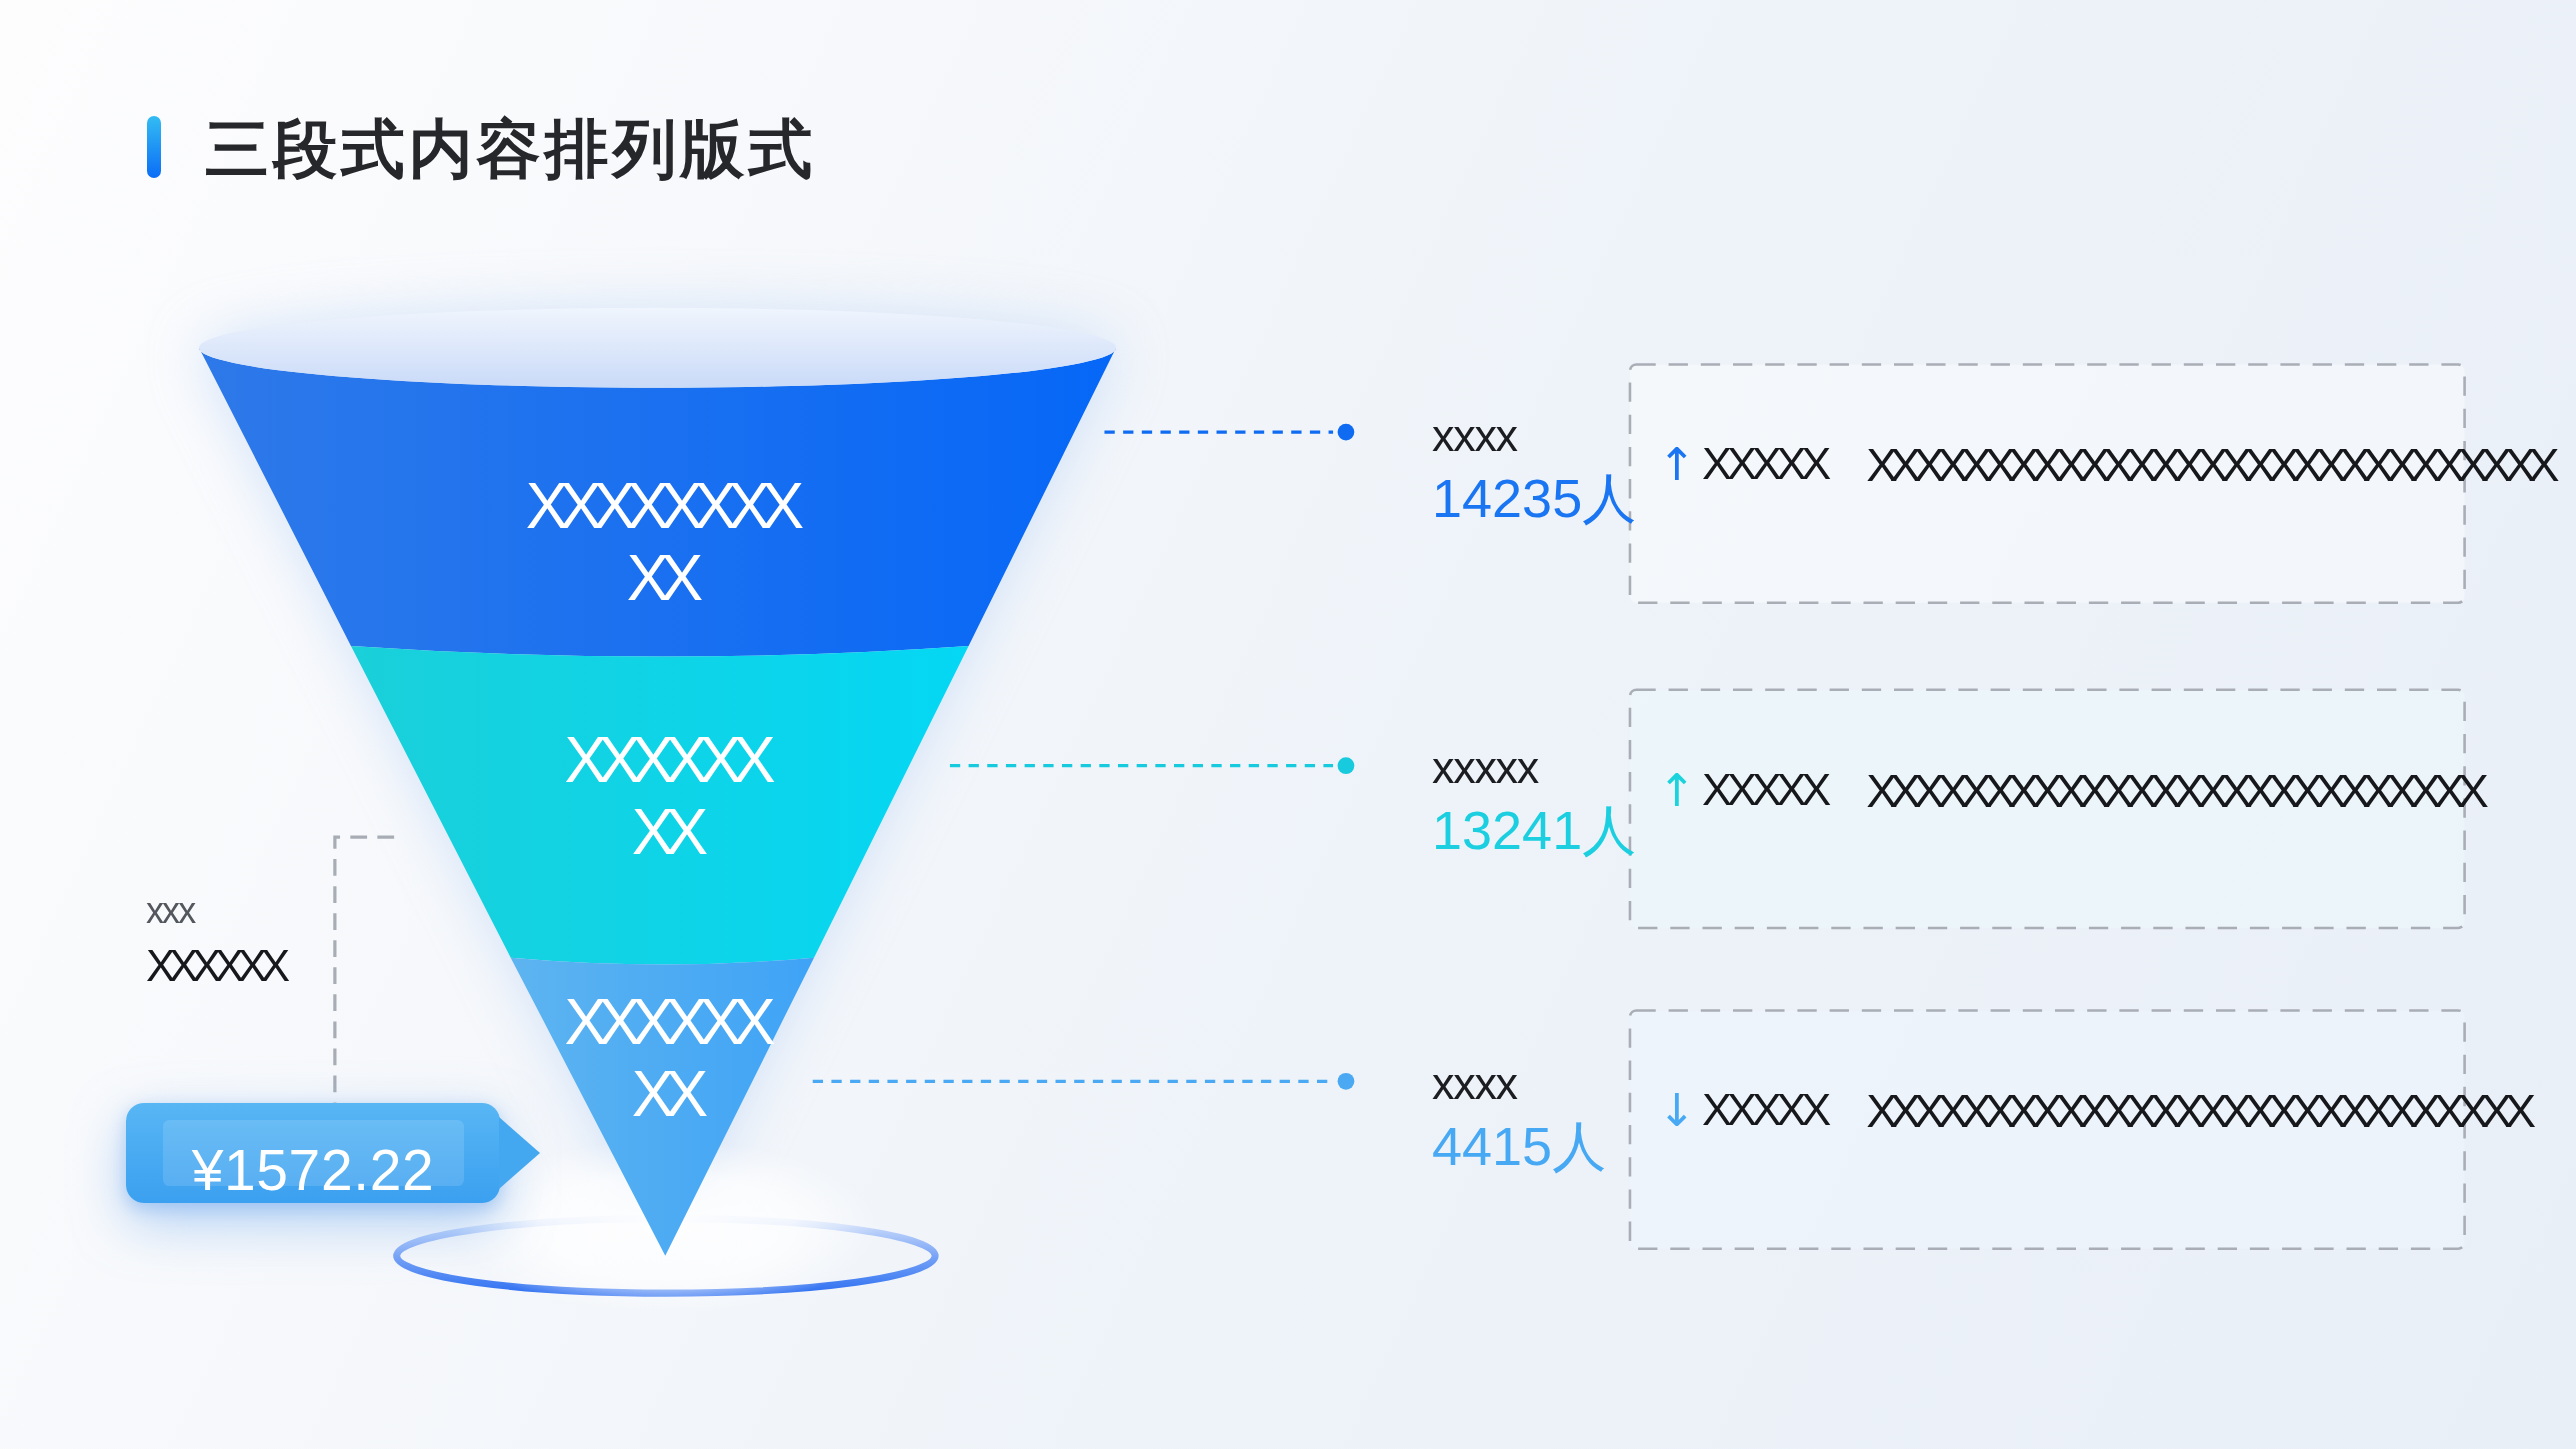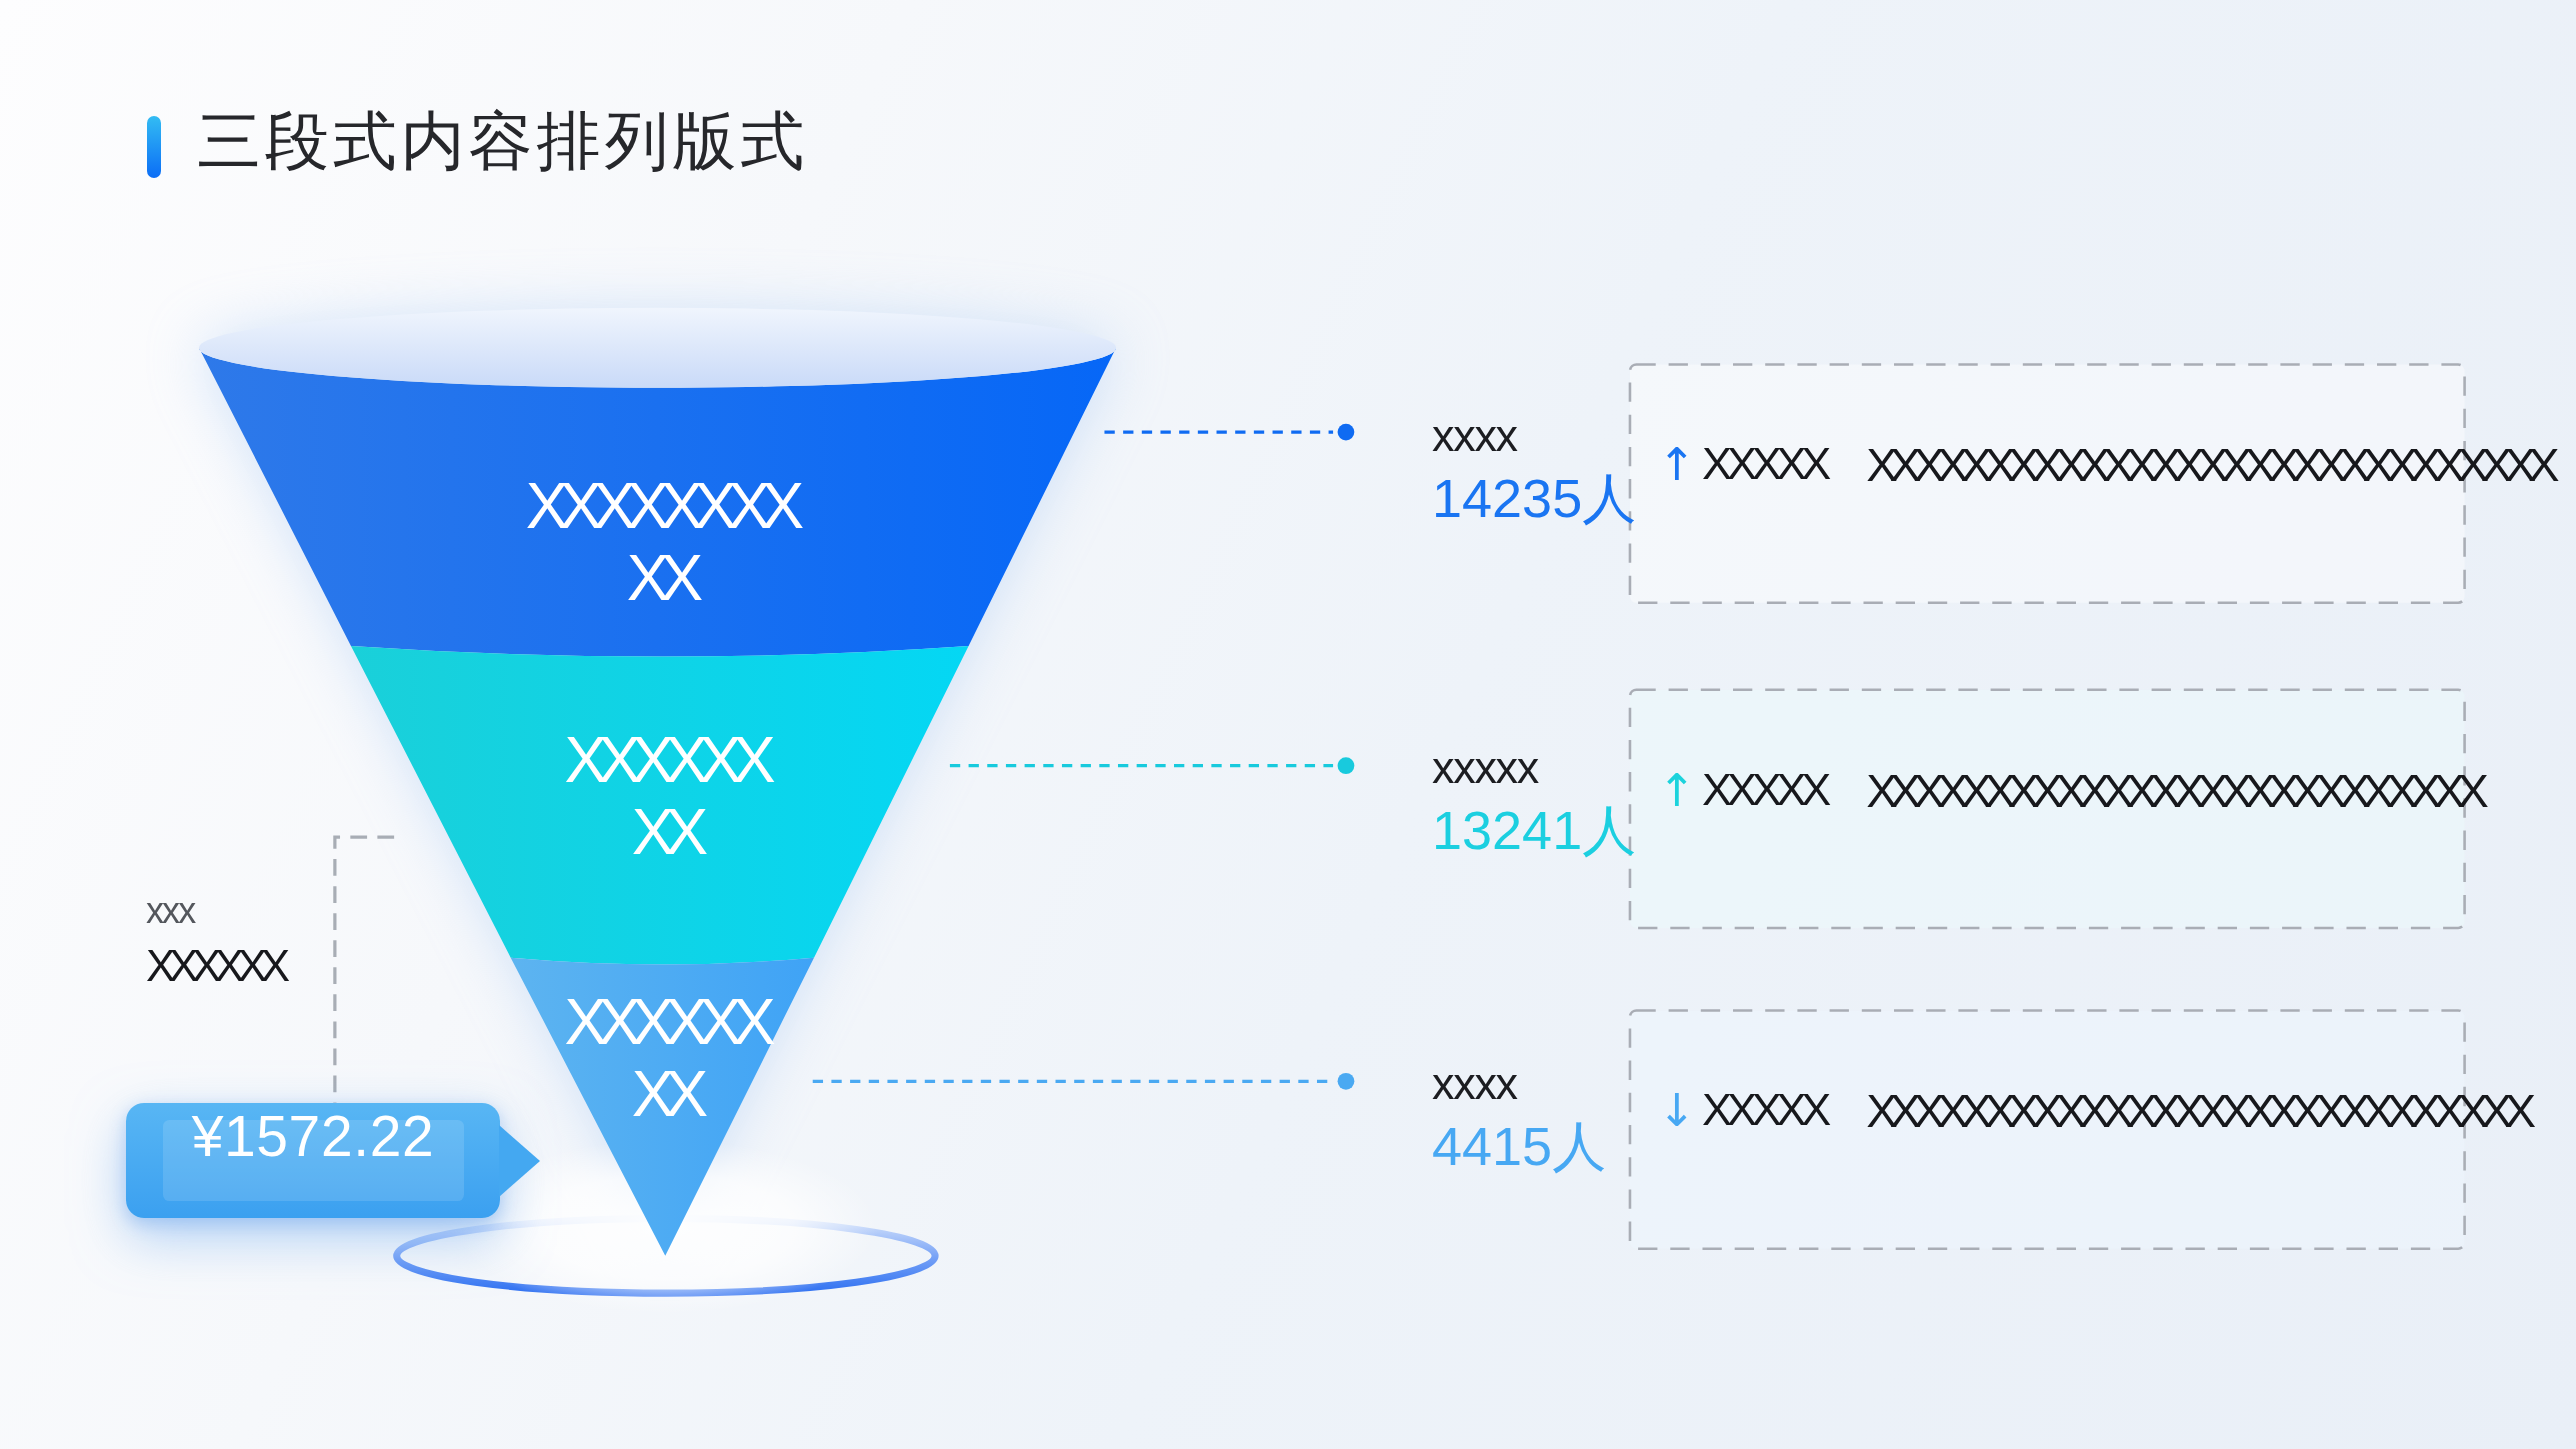--- a/index.html
+++ b/index.html
@@ -9,22 +9,22 @@
     font-family:"Liberation Sans","DejaVu Sans",sans-serif;
   }
   svg.art{position:absolute;left:0;top:0;}
 
   
   .title-accent{
     position:absolute;left:147px;top:116px;width:14px;height:62px;border-radius:7.7px;
     background:linear-gradient(180deg,#33bcf3 0%,#0b6df6 100%);
   }
   .page-title{
-    position:absolute;left:197px;top:103px;margin:0;
-    font-size:64px;line-height:77px;font-weight:400;color:#26272b;letter-spacing:3.9px;
+    position:absolute;left:197px;top:103px;margin:8px;
+    font-size:64px;line-height:77px;font-weight:700;color:#26272b;letter-spacing:3.9px;
   }
 
   
   .funnel-label{position:absolute;width:361px;text-align:center;color:#ffffff;
     font-size:64px;line-height:52px;letter-spacing:-9px;}
   .funnel-label .l2{margin-top:20px;}
   .fl-1{left:480px;top:480px;}
   .fl-2{left:485px;top:734px;}
   .fl-3{left:485px;top:996px;}
 
@@ -44,24 +44,24 @@
   .box-row .kw{font-size:45px;letter-spacing:-5.2px;color:#17181c;}
   .box-row .desc{font-size:47px;letter-spacing:-7.7px;color:#17181c;margin-left:40px;white-space:nowrap;}
 
   
   .side-note{position:absolute;left:146px;top:891px;}
   .side-note .sn1{font-size:36px;line-height:40px;letter-spacing:-1.9px;color:#54575d;}
   .side-note .sn2{font-size:44px;line-height:49px;letter-spacing:-6.4px;color:#17181c;margin-top:10.3px;}
 
   
   .price-tag{
-    position:absolute;left:126px;top:1103px;width:374px;height:115px;border-radius:18px;
+    position:absolute;left:126px;top:1103px;width:374px;height:100px;border-radius:18px;
     background:linear-gradient(180deg,#58b6f4 0%,#3ba0f0 100%);
     box-shadow:0 19.3px 52px rgba(120,175,240,.55),0 5.2px 15.5px rgba(90,150,230,.35);
-    display:flex;align-items:flex-start;justify-content:center;
+    display:flex;align-items:flex-end;justify-content:center;
   }
   .price-tag .inner{position:absolute;left:37px;right:36px;top:16.7px;bottom:16.7px;
     background:rgba(255,255,255,.13);border-radius:6.4px;}
   .price-tag .pt-text{position:relative;color:#fff;font-size:57px;letter-spacing:0.6px;}
   .price-tag .pointer{position:absolute;right:-40px;top:50%;transform:translateY(-50%);
     width:0;height:0;border-top:36px solid transparent;border-bottom:36px solid transparent;
     border-left:41px solid #44a8f1;}
 </style>
 </head>
 <body>

